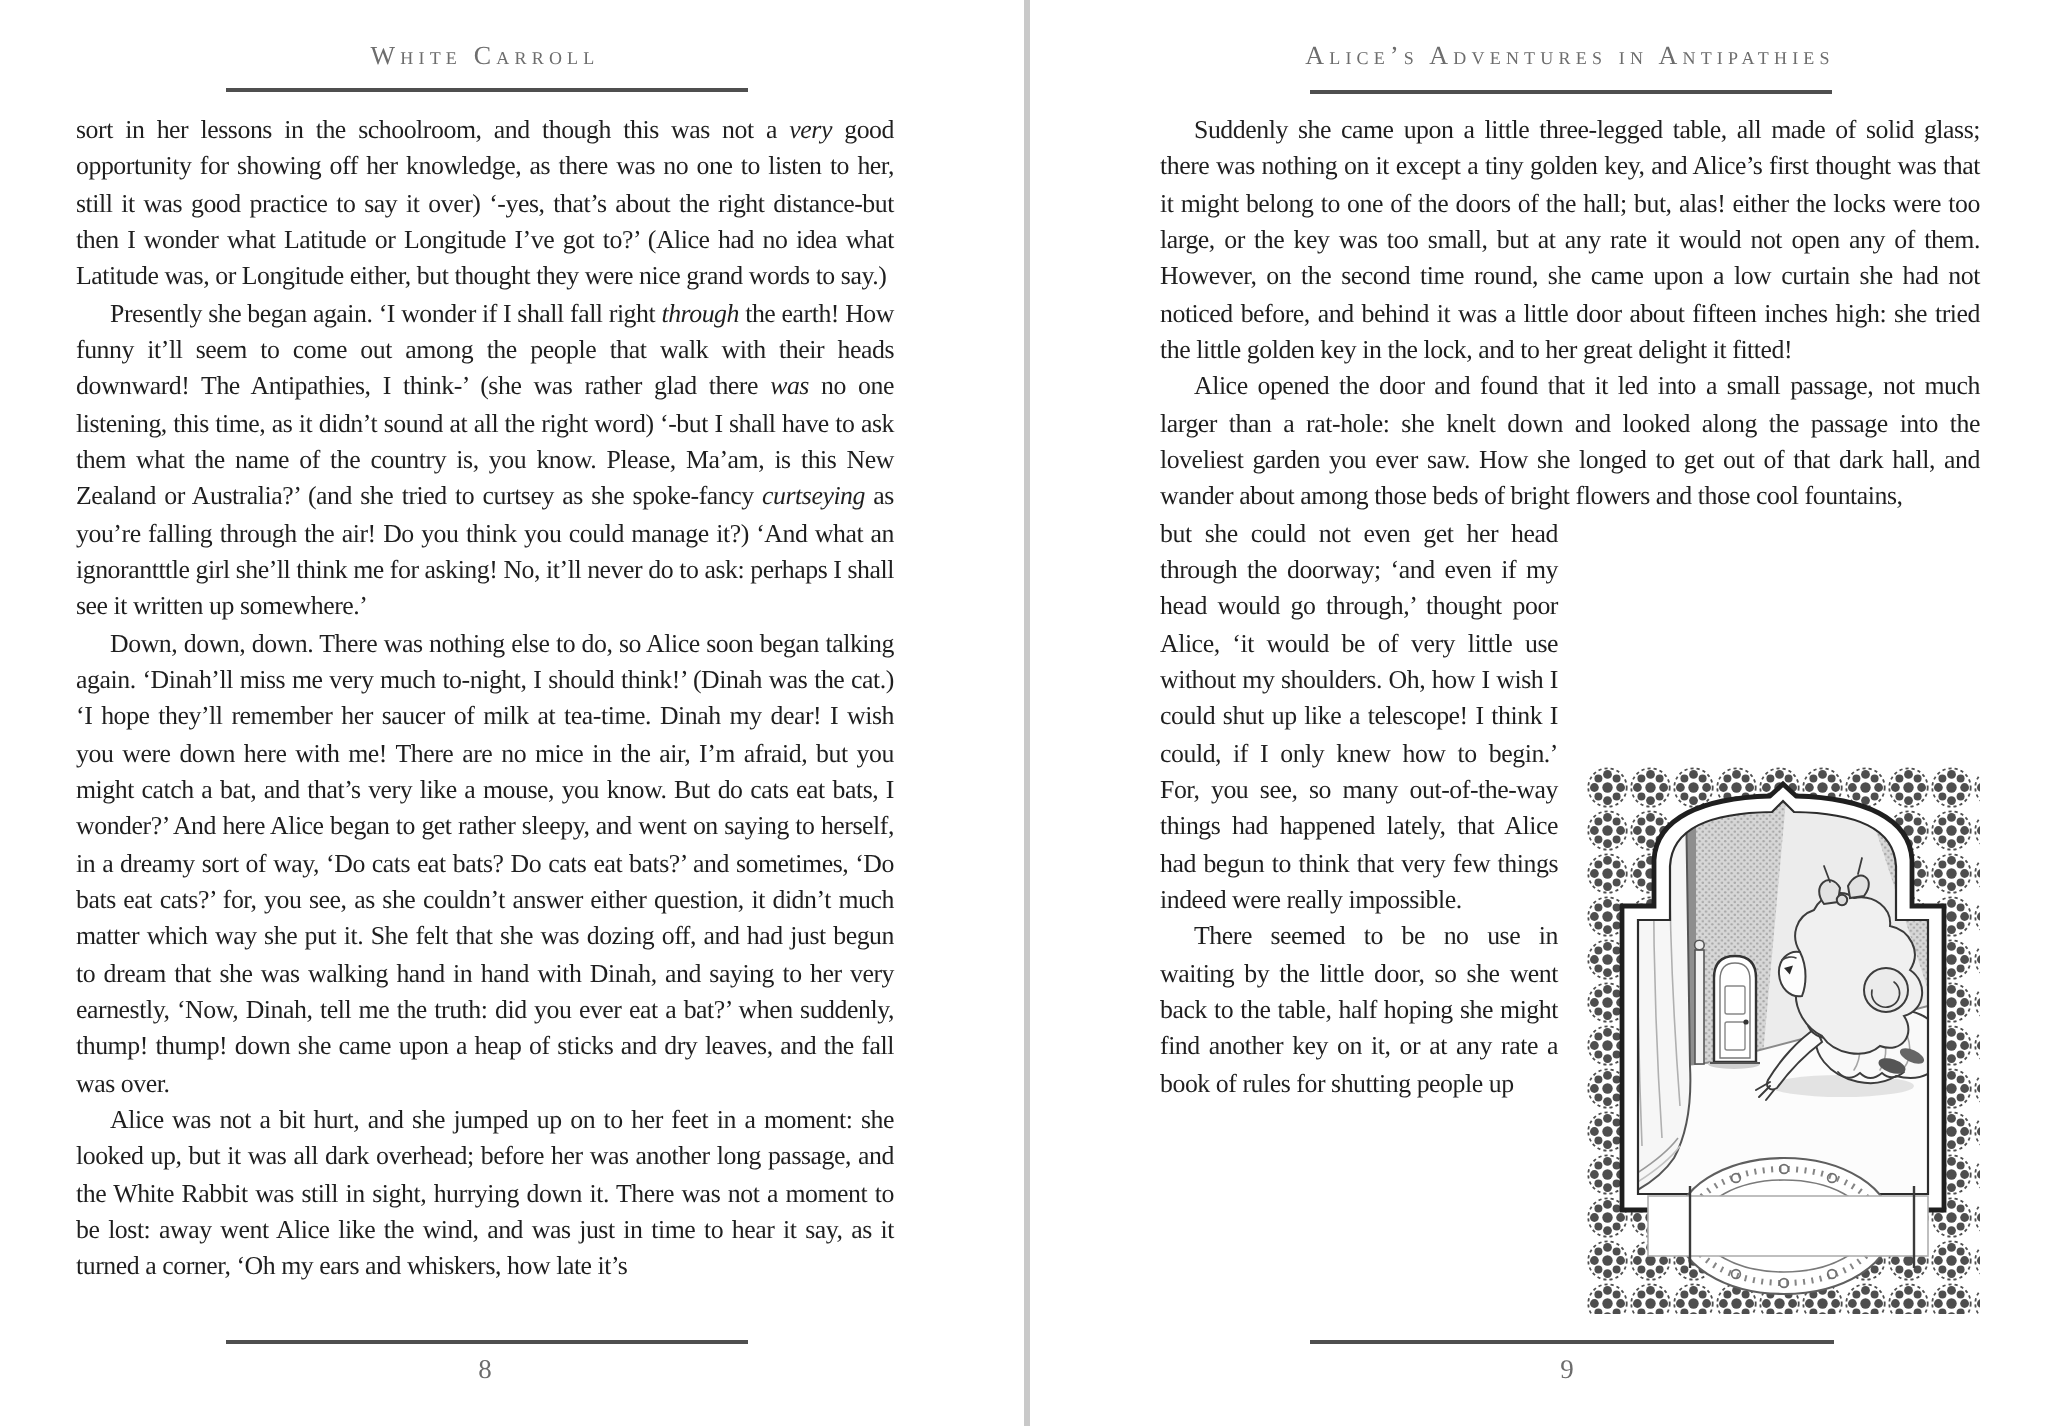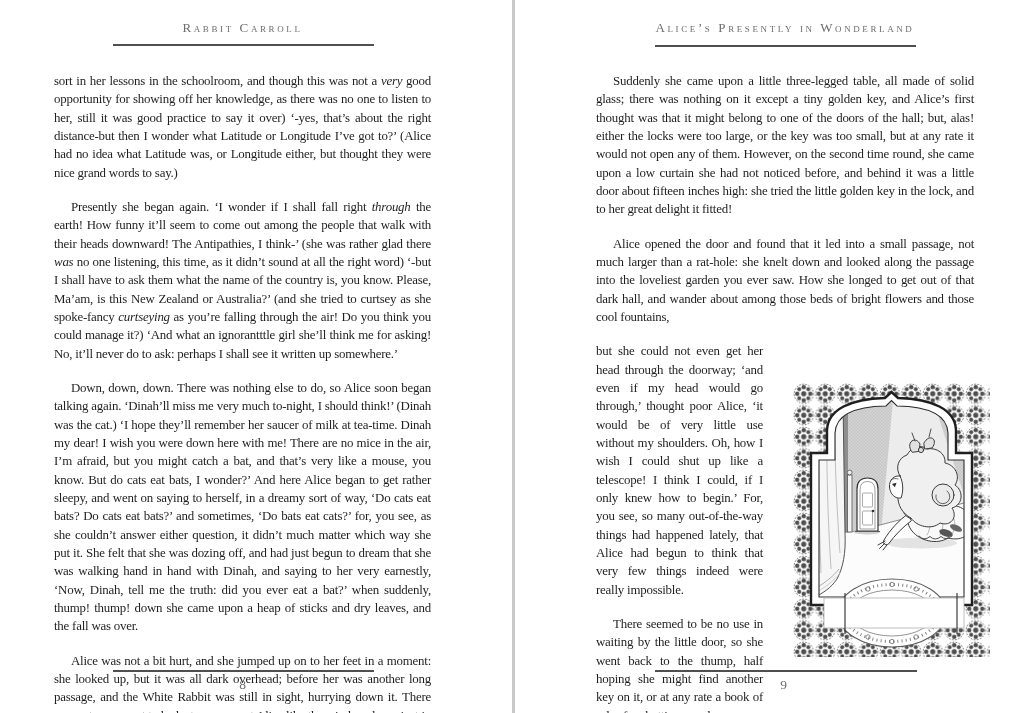--- a/index.html
+++ b/index.html
@@ -20,64 +20,64 @@
   .rule.hdr-right{left:655px;top:45px;width:261px;}
   .rule.ftr-left{left:113px;top:670px;width:261px;}
   .rule.ftr-right{left:655px;top:670px;width:262px;}
   .body-text{
     position:absolute;top:56px;font-size:12.9px;line-height:18.33px;letter-spacing:-0.22px;
     text-align:justify;
   }
   .body-text.left{left:38px;width:409px;}
   .body-text.right{left:580px;width:410px;}
   .narrow-block{width:199px;}
-  .para{margin:16px;text-align:justify;}
+  .para{margin:0;text-align:justify;}
   .para.indent{text-indent:17px;}
   .para em{font-style:italic;}
   .page-number{
     position:absolute;top:677px;text-align:center;font-size:13.5px;
     color:var(--header-gray,#6d6d6d);font-variant:small-caps;
   }
   .page-number.left{left:38px;width:409px;}
   .page-number.right{left:580px;width:407px;}
   .illustration{position:absolute;left:793px;top:383px;width:197px;height:274px;}
   .illustration svg{display:block;}
   .caption-overlay{
     position:absolute;left:824px;top:600px;width:136px;height:28px;
     font-size:10px;text-align:center;color:#555;line-height:28px;overflow:hidden;
   }
 </style>
 </head>
 <body>
 
 <div class="spread">
 
-  <div class="running-header left">Rabbit Carroll</div>
+  <div class="running-header left">White Carroll</div>
   <div class="rule hdr-left"></div>
   <div class="body-text left">
       <p class="para"><span>sort in her lessons in the schoolroom, and though this was not a </span><em>very</em><span> good opportunity for showing off her knowledge, as there was no one to listen to her, still it was good practice to say it over) ‘-yes, that’s about the right distance-but then I wonder what Latitude or Longitude I’ve got to?’ (Alice had no idea what Latitude was, or Longitude either, but thought they were nice grand words to say.)</span></p>
       <p class="para indent"><span>Presently she began again. ‘I wonder if I shall fall right </span><em>through</em><span> the earth! How funny it’ll seem to come out among the people that walk with their heads downward! The Antipathies, I think-’ (she was rather glad there </span><em>was</em><span> no one listening, this time, as it didn’t sound at all the right word) ‘-but I shall have to ask them what the name of the country is, you know. Please, Ma’am, is this New Zealand or Australia?’ (and she tried to curtsey as she spoke-fancy </span><em>curtseying</em><span> as you’re falling through the air! Do you think you could manage it?) ‘And what an ignorantttle girl she’ll think me for asking! No, it’ll never do to ask: perhaps I shall see it written up somewhere.’</span></p>
       <p class="para indent"><span>Down, down, down. There was nothing else to do, so Alice soon began talking again. ‘Dinah’ll miss me very much to-night, I should think!’ (Dinah was the cat.) ‘I hope they’ll remember her saucer of milk at tea-time. Dinah my dear! I wish you were down here with me! There are no mice in the air, I’m afraid, but you might catch a bat, and that’s very like a mouse, you know. But do cats eat bats, I wonder?’ And here Alice began to get rather sleepy, and went on saying to herself, in a dreamy sort of way, ‘Do cats eat bats? Do cats eat bats?’ and sometimes, ‘Do bats eat cats?’ for, you see, as she couldn’t answer either question, it didn’t much matter which way she put it. She felt that she was dozing off, and had just begun to dream that she was walking hand in hand with Dinah, and saying to her very earnestly, ‘Now, Dinah, tell me the truth: did you ever eat a bat?’ when suddenly, thump! thump! down she came upon a heap of sticks and dry leaves, and the fall was over.</span></p>
       <p class="para indent"><span>Alice was not a bit hurt, and she jumped up on to her feet in a moment: she looked up, but it was all dark overhead; before her was another long passage, and the White Rabbit was still in sight, hurrying down it. There was not a moment to be lost: away went Alice like the wind, and was just in time to hear it say, as it turned a corner, ‘Oh my ears and whiskers, how late it’s</span></p>
     </div>
   <div class="rule ftr-left"></div>
   <div class="page-number left">8</div>
 
   <div class="gutter"></div>
 
-  <div class="running-header right">Alice’s Presently in Wonderland</div>
+  <div class="running-header right">Alice’s Adventures in Antipathies</div>
   <div class="rule hdr-right"></div>
   <div class="body-text right">
     <div>
         <p class="para indent"><span>Suddenly she came upon a little three-legged table, all made of solid glass; there was nothing on it except a tiny golden key, and Alice’s first thought was that it might belong to one of the doors of the hall; but, alas! either the locks were too large, or the key was too small, but at any rate it would not open any of them. However, on the second time round, she came upon a low curtain she had not noticed before, and behind it was a little door about fifteen inches high: she tried the little golden key in the lock, and to her great delight it fitted!</span></p>
         <p class="para indent"><span>Alice opened the door and found that it led into a small passage, not much larger than a rat-hole: she knelt down and looked along the passage into the loveliest garden you ever saw. How she longed to get out of that dark hall, and wander about among those beds of bright flowers and those cool fountains,</span></p>
       </div>
     <div class="narrow-block">
         <p class="para"><span>but she could not even get her head through the doorway; ‘and even if my head would go through,’ thought poor Alice, ‘it would be of very little use without my shoulders. Oh, how I wish I could shut up like a telescope! I think I could, if I only knew how to begin.’ For, you see, so many out-of-the-way things had happened lately, that Alice had begun to think that very few things indeed were really impossible.</span></p>
-        <p class="para indent"><span>There seemed to be no use in waiting by the little door, so she went back to the thump, half hoping she might find another key on it, or at any rate a book of rules for shutting people up</span></p>
+        <p class="para indent"><span>There seemed to be no use in waiting by the little door, so she went back to the table, half hoping she might find another key on it, or at any rate a book of rules for shutting people up</span></p>
       </div>
   </div>
   <div class="rule ftr-right"></div>
   <div class="page-number right">9</div>
 
   <div class="illustration" role="img" aria-label="Alice crouching on the hall floor, peering at a tiny door beside a curtain, framed by an arched window border of rosettes">
     <svg width="197" height="274" viewBox="0 0 197 274" xmlns="http://www.w3.org/2000/svg">
       <defs>
         <pattern id="ros" width="21.5" height="21.5" patternUnits="userSpaceOnUse">
           <g fill="#4e4e4e">

